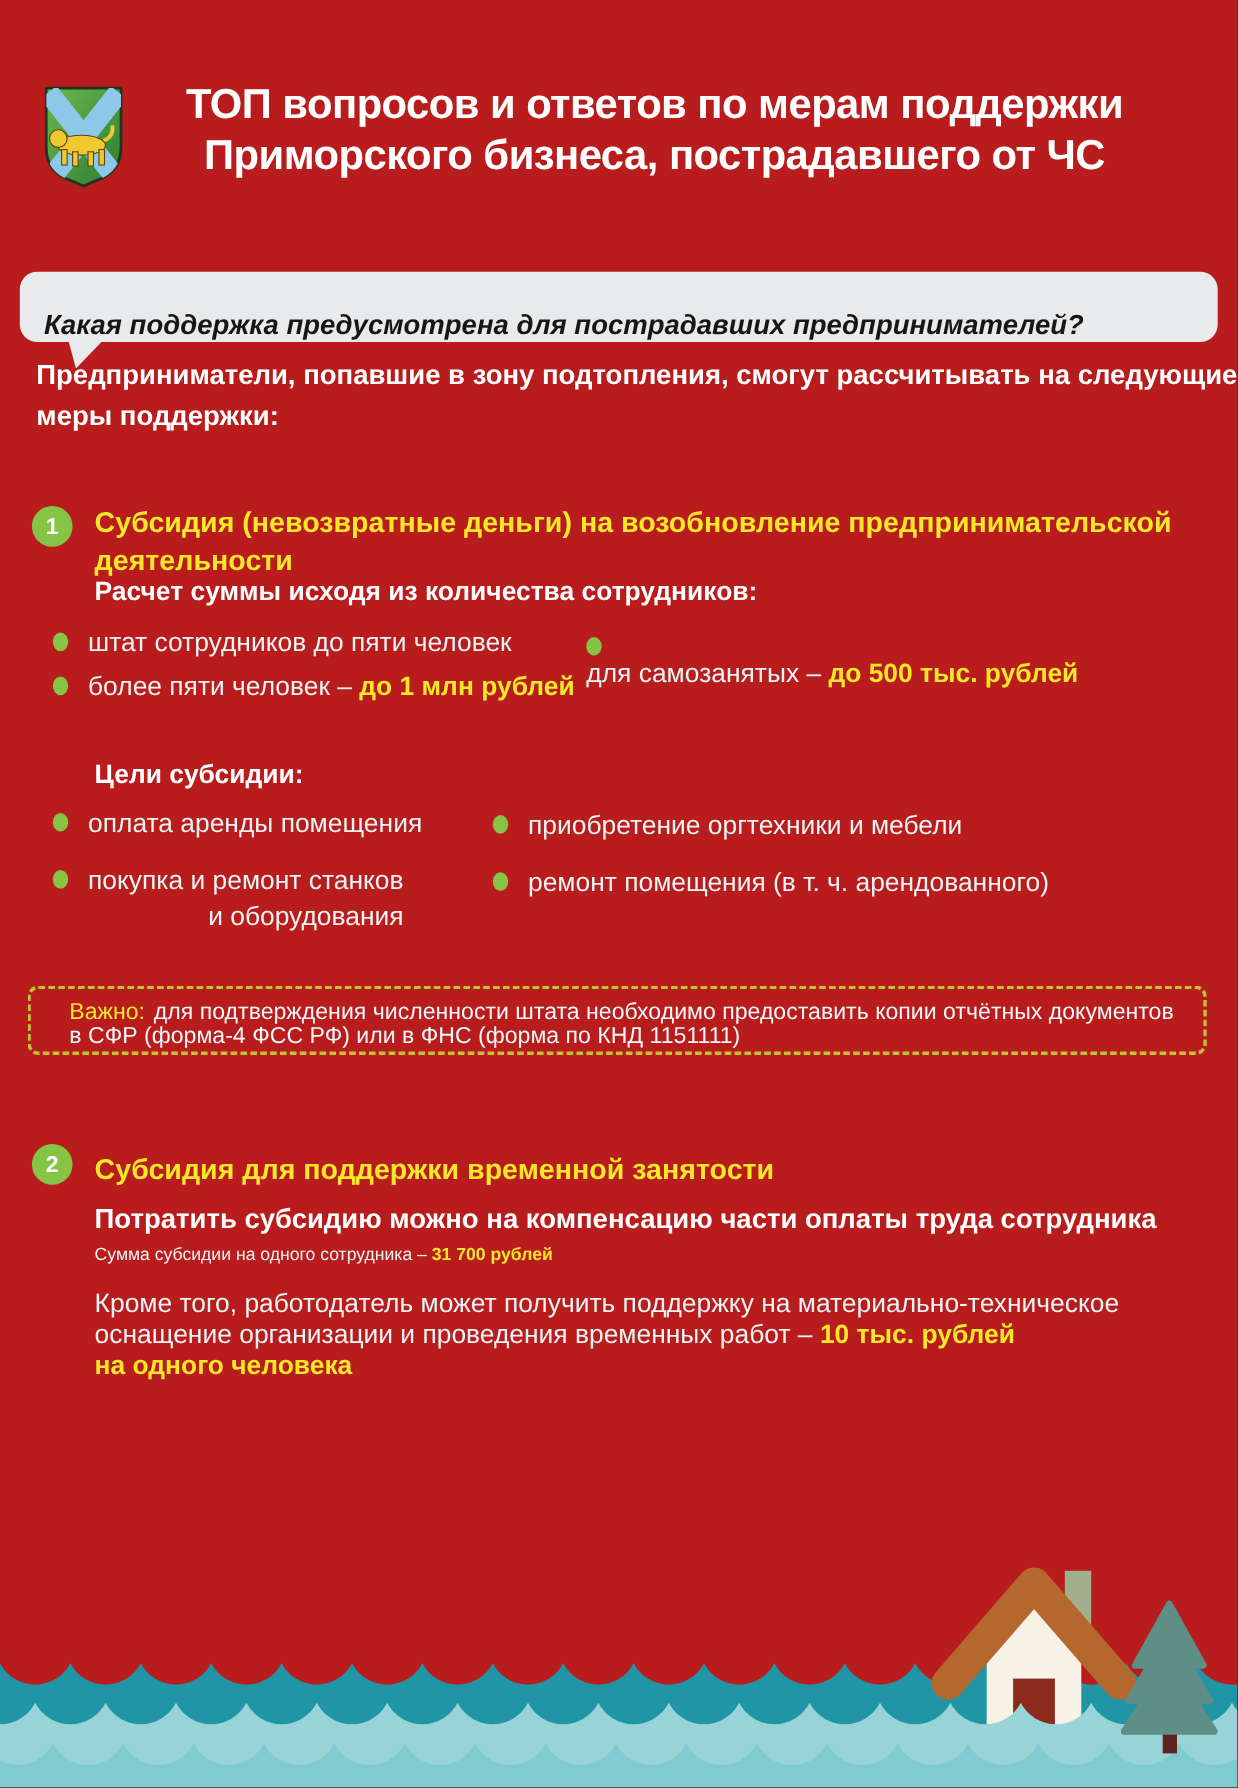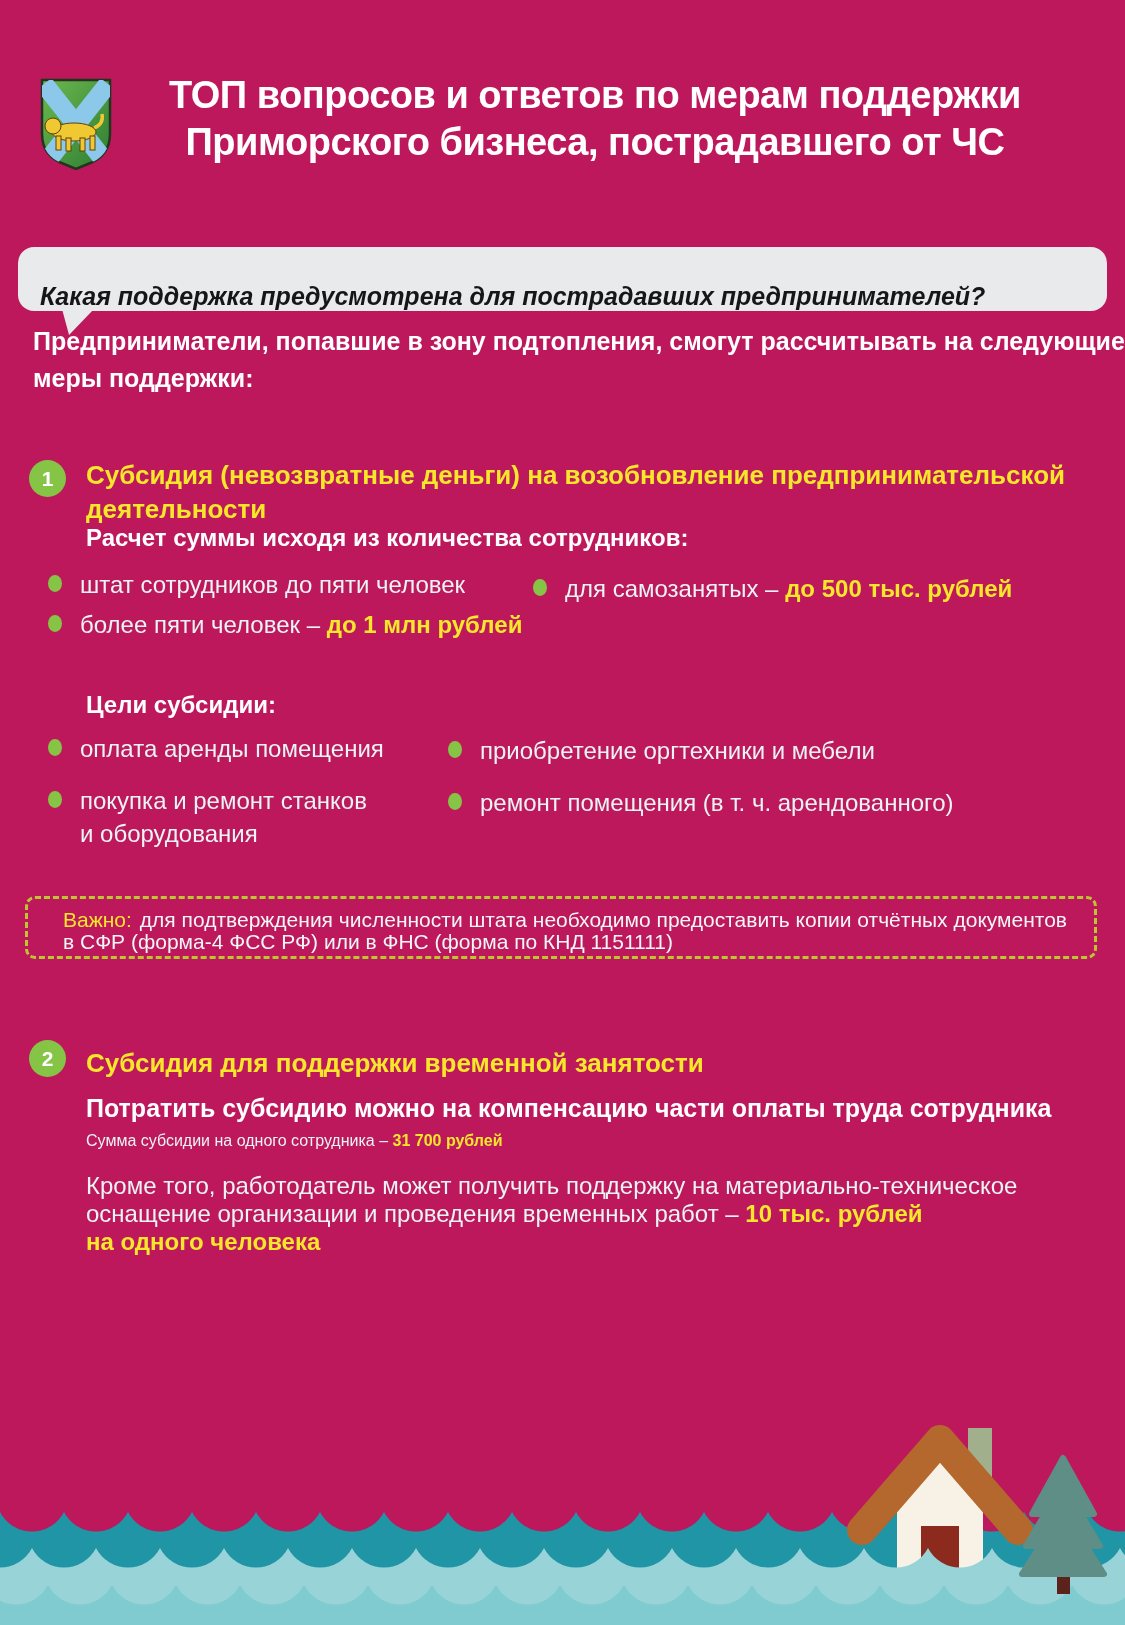--- a/index.html
+++ b/index.html
@@ -1,18 +1,18 @@
 <!DOCTYPE html>
 <html><head>
 <meta charset="utf-8">
 <style>
   html,body{margin:0;padding:0;background:#0e3d45;}
   .page{
     position:relative;width:1125px;height:1625px;overflow:hidden;
-    background:#be185d;
+    background:#b91c1c;
     font-family:"Liberation Sans",sans-serif;
   }
   .abs{position:absolute;}
   .nowrap{white-space:nowrap;}
   .y{color:#F6E72B;font-weight:700;}
 
   
   .logo{left:38px;top:76px;width:76px;height:96px;}
   .main-title{
     left:120px;top:72px;width:950px;text-align:center;
@@ -48,25 +48,25 @@
   .t2{left:86px;top:1046px;}
 
   .sub-heading{color:#FFFFFF;font-size:24px;font-weight:700;}
   .calc-heading{left:86px;top:524px;}
   .goals-heading{left:86px;top:691px;}
 
   
   .blist{display:flex;flex-direction:column;}
   .bitem{display:flex;align-items:flex-start;}
   .dot{width:14px;height:17px;border-radius:50%;background:#86C446;margin:7px 18px 0 0;flex:none;}
-  .btext{font-size:24px;line-height:33px;color:#ECF3F3;}
+  .btext{font-size:24px;line-height:33px;color:#ECF3F3;text-align:right;}
   .calc-left{left:48px;top:568px;width:480px;}
   .calc-left .bitem{margin-bottom:7px;}
   .calc-right{left:533px;top:572px;width:580px;}
-  .calc-right .bitem{margin-bottom:17px;}
+  .calc-right .bitem{margin-bottom:17px;flex-direction:column;}
   .goals-left{left:48px;top:732px;width:400px;}
   .goals-left .bitem{margin-bottom:19px;}
   .goals-right{left:448px;top:734px;width:650px;}
   .goals-right .bitem{margin-bottom:19px;}
 
   
   .important-box{
     left:25px;top:896px;width:1072px;height:63px;box-sizing:border-box;
     border:3px dashed #BDC630;border-radius:10px;
     padding:10px 10px 0 35px;

